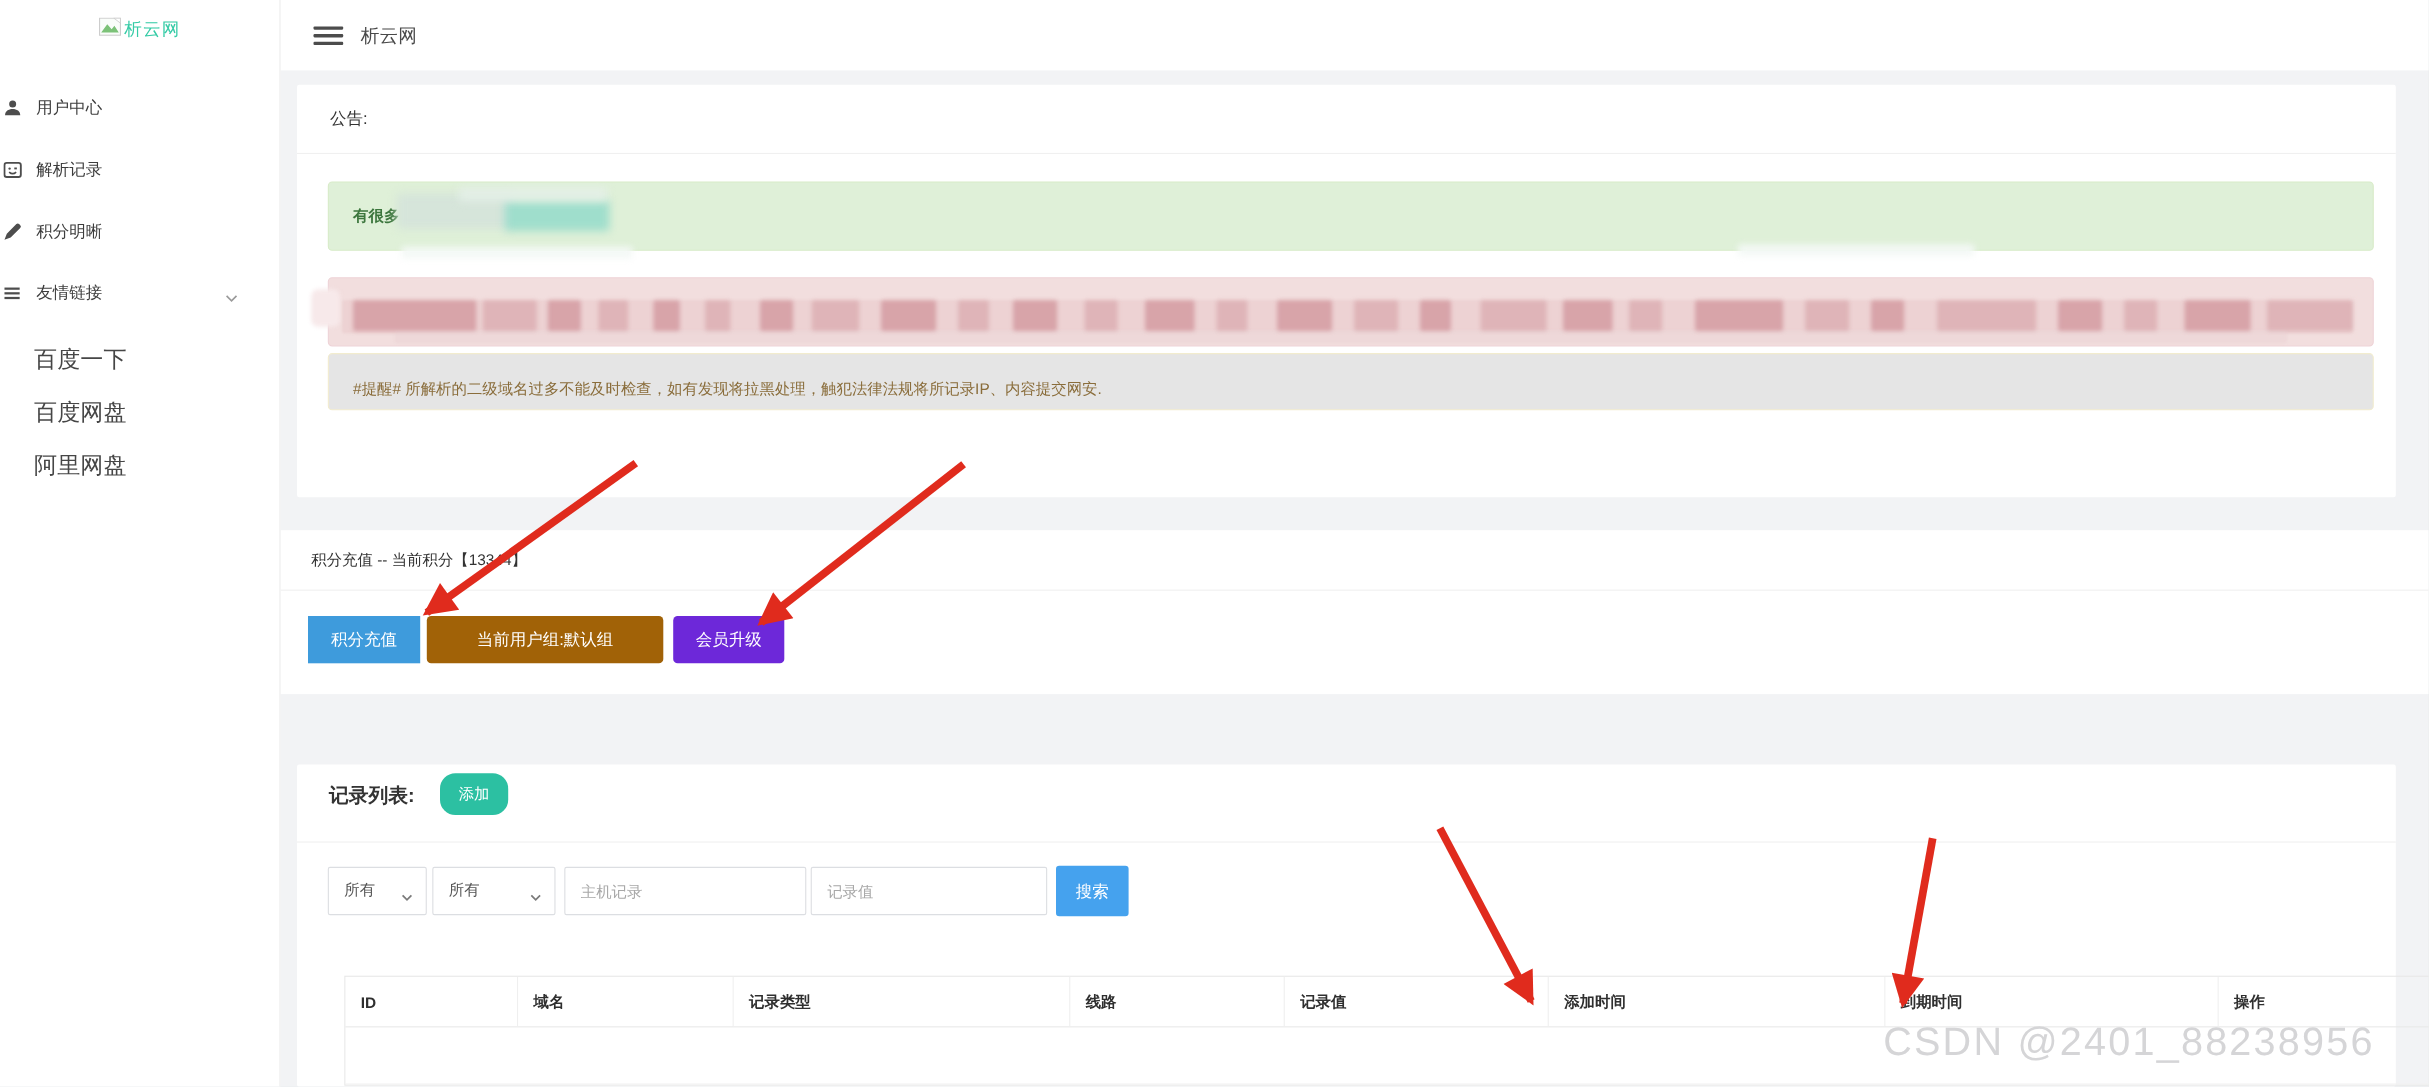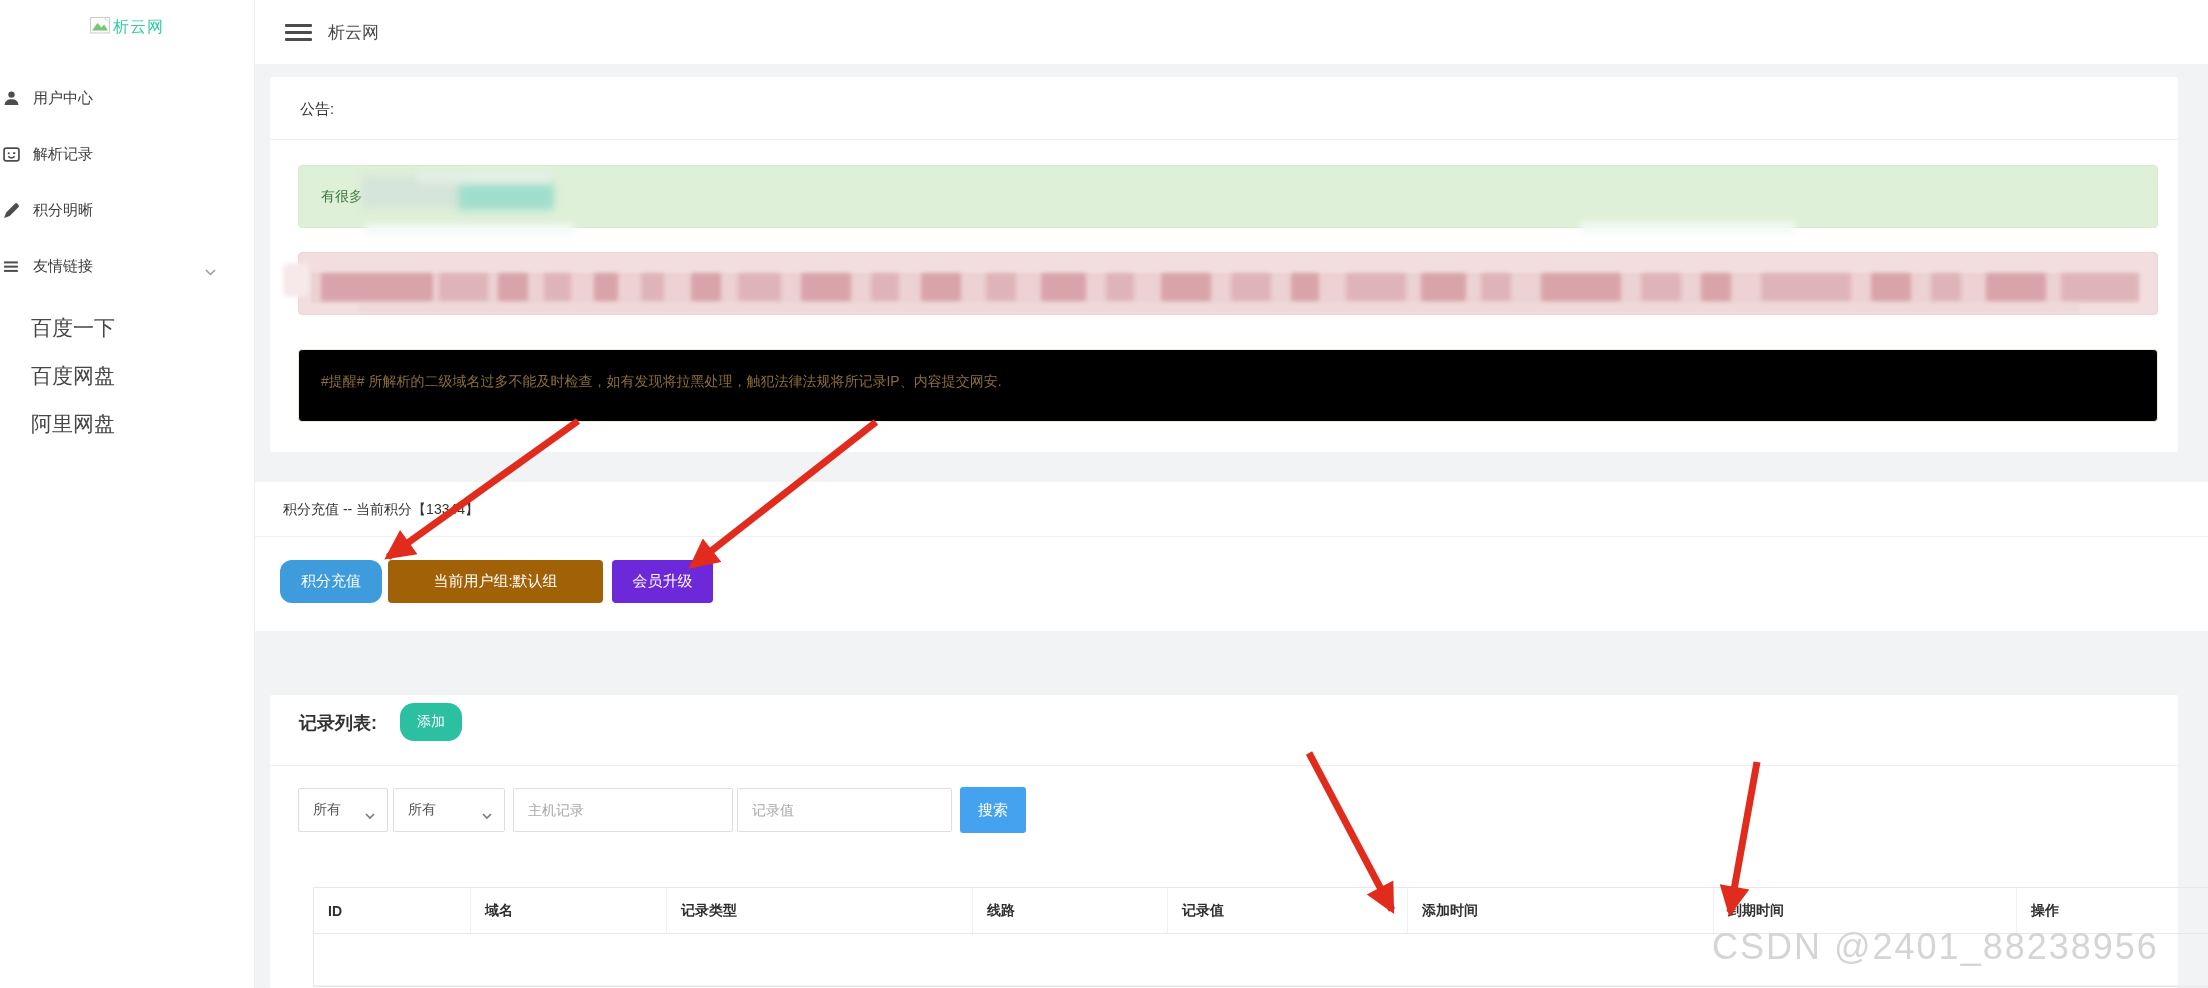--- a/index.html
+++ b/index.html
@@ -29,31 +29,31 @@
   .userbar .uname { position:absolute; right:105px; top:14px; font-size:14px; }
   .userbar .uid { position:absolute; right:22px; top:14px; font-size:14px; cursor:pointer; }
   .userbar .caret { position:absolute; right:4px; top:20px; width:0; height:0; border-left:5px solid transparent; border-right:5px solid transparent; cursor:pointer; }
 
   
   .card { position:absolute; background:#fff; border-radius:2px; }
   .card-announcement { left:270px; top:77px; width:1908px; height:375px; }
   .card-header { position:absolute; left:0; top:0; right:0; height:63px; border-bottom:1px solid #f0f0f0; line-height:63px; padding-left:30px; font-size:15px; color:#333; }
   .alert { position:absolute; left:28px; width:1860px; border-radius:4px; overflow:hidden; }
   .alert-green { top:88px; height:63px; background:#dff0d8; border:1px solid #d8ebc8; color:#3c763d; }
-  .alert-green .alert-text { position:absolute; left:22px; top:22px; font-size:14px; }
+  .alert-green .alert-text { position:absolute; left:22px; top:22px; font-size:14px;font-weight:bold; }
   .alert-red { top:175px; height:63px; background:#f2dede; border:1px solid #eed3d7; }
-  .alert-yellow { top:272px; height:73px; background:#000000; border:1px solid #f2ecce; color:#8a6d3b; }
+  .alert-yellow { top:244px; height:52px; background:#e5e5e5; border:1px solid #f2ecce; color:#8a6d3b; }
   .alert-yellow .alert-text { position:absolute; left:22px; top:23px; font-size:14px; }
   .blob-left { position:absolute; left:13px; top:186px; width:26px; height:34px; background:#f7e9ea; border-radius:6px; filter:blur(2px); }
 
   .band-points { position:absolute; left:255px; top:482px; width:1953px; height:149px; background:#fff; }
   .band-header { height:55px; line-height:55px; padding-left:28px; font-size:14px; color:#333; border-bottom:1px solid #f0f0f0; }
   .points-buttons { position:absolute; left:25px; top:78px; display:flex; }
   .btn { display:inline-flex; align-items:center; justify-content:center; color:#fff; border:none; cursor:pointer; font-family:inherit; }
-  .btn-recharge { width:102px; height:43px; font-size:15px; border-radius:12px; margin-right:6px; }
+  .btn-recharge { width:102px; height:43px; font-size:15px; border-radius:0; margin-right:6px; }
   .btn-group    { width:215px; height:43px; font-size:15px; border-radius:4px; margin-right:9px; }
   .btn-upgrade  { width:101px; height:43px; font-size:15px; border-radius:4px; }
 
   .card-records { left:270px; top:695px; width:1908px; height:293px; }
   .records-title { position:absolute; left:29px; top:9px; height:38px; line-height:38px; font-size:18px; font-weight:700; color:#333; }
   .btn-add { position:absolute; left:130px; top:8px; width:62px; height:38px; font-size:14px; border-radius:14px; }
   .records-divider { position:absolute; left:0; right:0; top:70px; border-top:1px solid #f0f0f0; }
   .fake-select { position:absolute; top:93px; height:44px; background:#fff; border:1px solid #dcdee2; border-radius:2px; font-size:14px; color:#555; display:flex; align-items:center; padding-left:14px; cursor:pointer; }
   .fake-select .sel-chevron { position:absolute; right:12px; top:18px; }
   .filter-input { position:absolute; top:93px; height:44px; border:1px solid #dcdee2; border-radius:2px; font-size:14px; color:#333; padding-left:14px; font-family:inherit; outline:none; }

